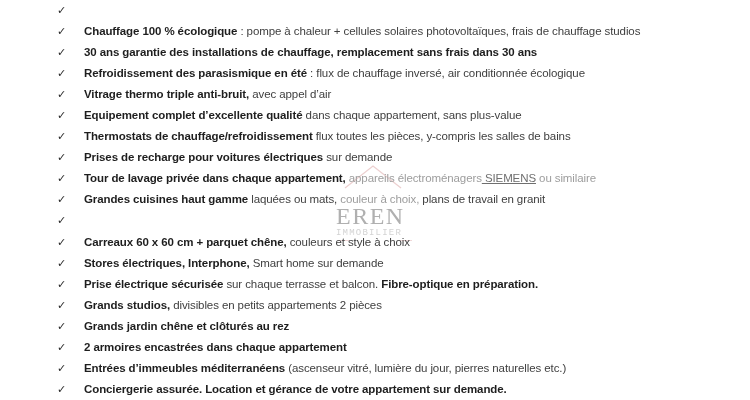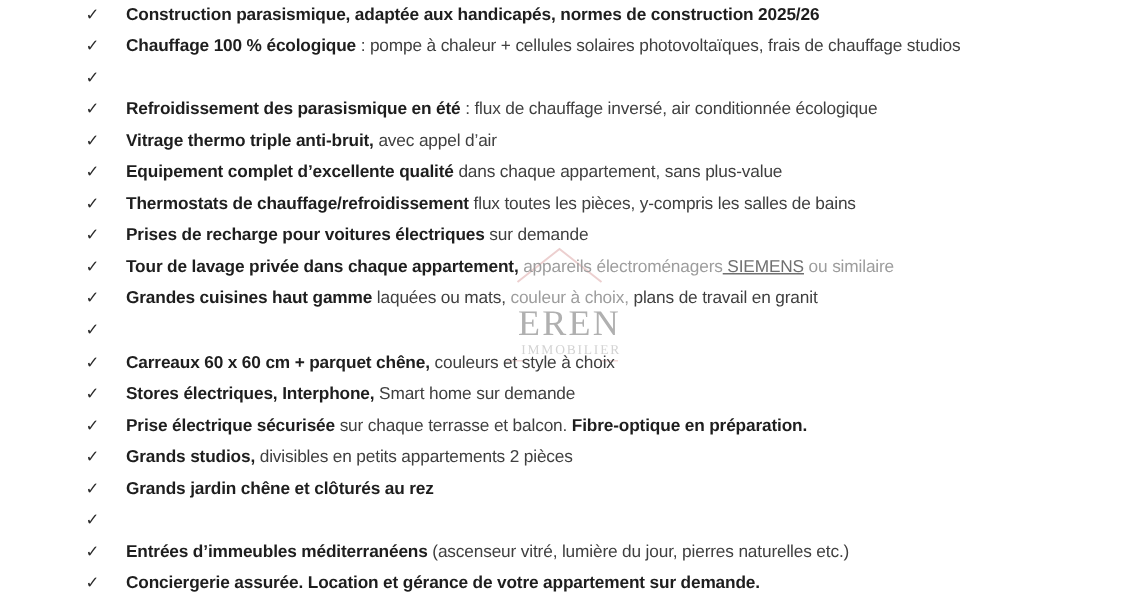--- a/index.html
+++ b/index.html
@@ -30,36 +30,36 @@
   }
   .seg.bold{font-weight:700;color:var(--c-bold,#1e1e1e);}
   .seg.regular{font-weight:400;color:var(--c-regular,#404040);}
   .seg.muted{font-weight:400;color:var(--c-muted,#9d9d9d);}
   .seg.muted-dark{font-weight:400;color:var(--c-muted-dark,#6f6f6f);text-decoration:underline;}
   
   .watermark{
     position:absolute;
     left:336px;top:160px;
     width:78px;height:88px;
-    text-align:right;
+    text-align:left;
     pointer-events:none;
     z-index:0;
   }
   .list{z-index:1;}
   .wm-roof{position:absolute;left:0;top:2px;opacity:0.55;}
   .wm-brand{
     position:absolute;left:0;right:0;top:44px;
     font-family:"Liberation Serif", serif;
     font-size:24px;line-height:1;
     letter-spacing:1.5px;
     color:var(--wm-brand,#b0b0b0);
   }
   .wm-sub{
     position:absolute;left:0;right:0;top:69px;
-    font-family:Liberation Serif, serif;
+    font-family:Liberation Mono, monospace;
     font-size:9px;line-height:1;
     letter-spacing:1.2px;
     color:var(--wm-sub,#d3d3d3);
   }
   .wm-dash{
     position:absolute;top:80px;height:1px;width:12px;
     background:var(--wm-roof,#dda9a9);opacity:0.45;
   }
   .wm-dash.left{left:2px;}
   .wm-dash.right{right:2px;}
@@ -73,34 +73,34 @@
     <svg class="wm-roof" width="78" height="30" viewBox="0 0 78 30">
       <polyline points="9,26 37,4 65,26" fill="none" stroke="var(--wm-roof,#dda9a9)" stroke-width="1.3"></polyline>
     </svg>
     <div class="wm-brand">EREN</div>
     <div class="wm-sub">IMMOBILIER</div>
     <div class="wm-dash left"></div>
     <div class="wm-dash right"></div>
   </div>
 
   <div class="list">
-      <div class="row"><span class="check">✓</span><span class="seg bold">Construction parasismique, adaptée aux handicapés, normes de construction 2025/26</span></div>
+      <div class="row"><span class="check">✓</span></div>
       <div class="row"><span class="check">✓</span><span class="seg bold">Chauffage 100 % écologique</span><span class="seg regular"> : pompe à chaleur + cellules solaires photovoltaïques, frais de chauffage studios</span></div>
-      <div class="row"><span class="check">✓</span></div>
+      <div class="row"><span class="check">✓</span><span class="seg bold">30 ans garantie des installations de chauffage, remplacement sans frais dans 30 ans</span></div>
       <div class="row"><span class="check">✓</span><span class="seg bold">Refroidissement des parasismique en été</span><span class="seg regular"> : flux de chauffage inversé, air conditionnée écologique</span></div>
       <div class="row"><span class="check">✓</span><span class="seg bold">Vitrage thermo triple anti-bruit,</span><span class="seg regular"> avec appel d’air</span></div>
       <div class="row"><span class="check">✓</span><span class="seg bold">Equipement complet d’excellente qualité</span><span class="seg regular"> dans chaque appartement, sans plus-value</span></div>
       <div class="row"><span class="check">✓</span><span class="seg bold">Thermostats de chauffage/refroidissement</span><span class="seg regular"> flux toutes les pièces, y-compris les salles de bains</span></div>
       <div class="row"><span class="check">✓</span><span class="seg bold">Prises de recharge pour voitures électriques</span><span class="seg regular"> sur demande</span></div>
       <div class="row"><span class="check">✓</span><span class="seg bold">Tour de lavage privée dans chaque appartement,</span><span class="seg muted"> appareils électroménagers</span><span class="seg muted-dark"> SIEMENS</span><span class="seg muted"> ou similaire</span></div>
       <div class="row"><span class="check">✓</span><span class="seg bold">Grandes cuisines haut gamme</span><span class="seg regular"> laquées ou mats,</span><span class="seg muted"> couleur à choix,</span><span class="seg regular"> plans de travail en granit</span></div>
       <div class="row"><span class="check">✓</span></div>
       <div class="row"><span class="check">✓</span><span class="seg bold">Carreaux 60 x 60 cm + parquet chêne,</span><span class="seg regular"> couleurs et style à choix</span></div>
       <div class="row"><span class="check">✓</span><span class="seg bold">Stores électriques, Interphone,</span><span class="seg regular"> Smart home sur demande</span></div>
       <div class="row"><span class="check">✓</span><span class="seg bold">Prise électrique sécurisée</span><span class="seg regular"> sur chaque terrasse et balcon. </span><span class="seg bold">Fibre-optique en préparation.</span></div>
       <div class="row"><span class="check">✓</span><span class="seg bold">Grands studios,</span><span class="seg regular"> divisibles en petits appartements 2 pièces</span></div>
       <div class="row"><span class="check">✓</span><span class="seg bold">Grands jardin chêne et clôturés au rez</span></div>
-      <div class="row"><span class="check">✓</span></div>
+      <div class="row"><span class="check">✓</span><span class="seg bold">2 armoires encastrées dans chaque appartement</span></div>
       <div class="row"><span class="check">✓</span><span class="seg bold">Entrées d’immeubles méditerranéens</span><span class="seg regular"> (ascenseur vitré, lumière du jour, pierres naturelles etc.)</span></div>
       <div class="row"><span class="check">✓</span><span class="seg bold">Conciergerie assurée. Location et gérance de votre appartement sur demande.</span></div>
     </div>
 
 </div>
 
 </body></html>

